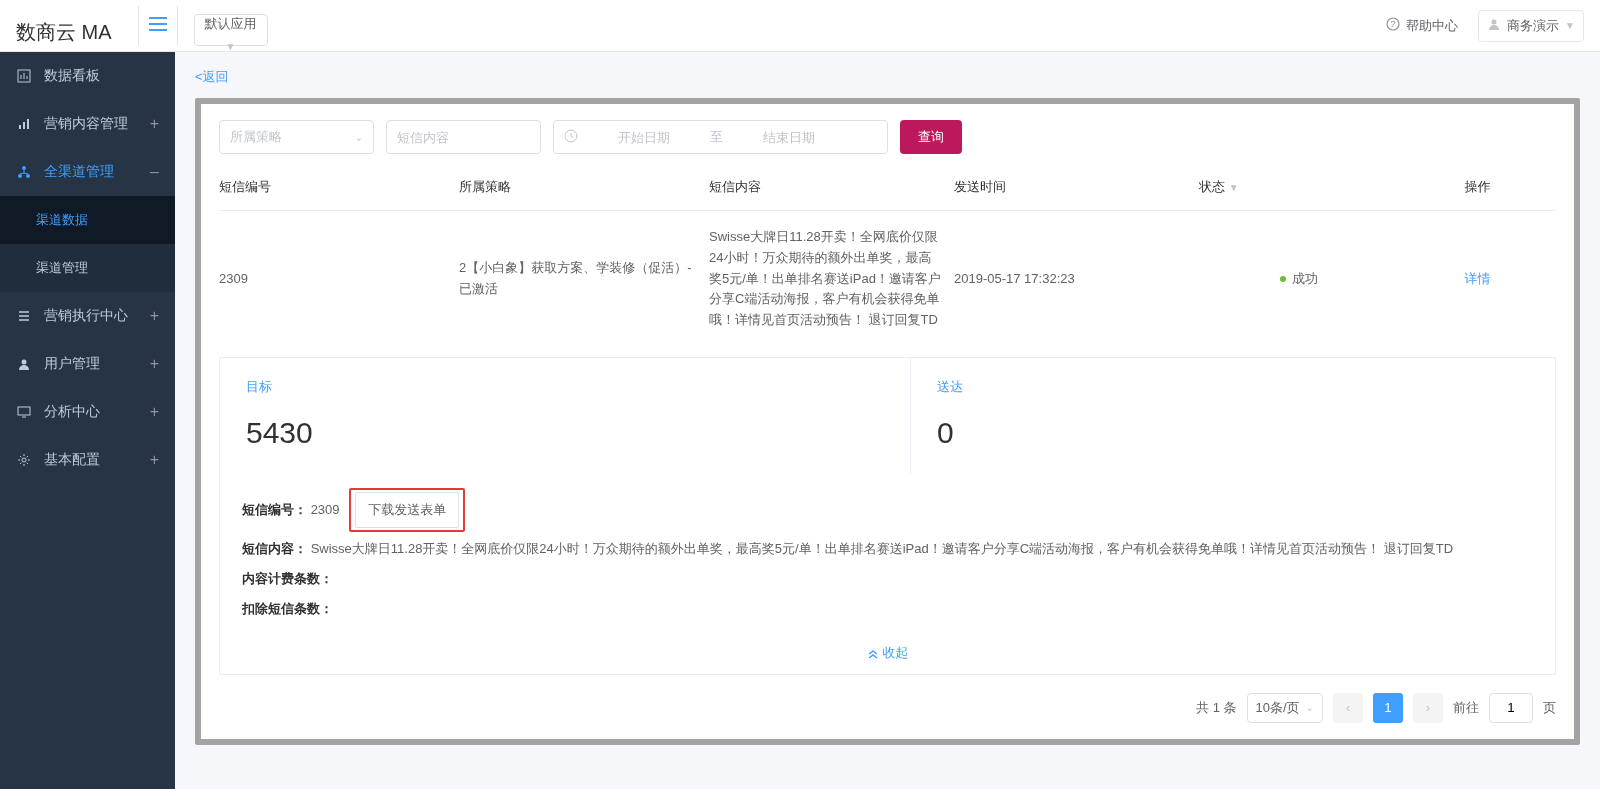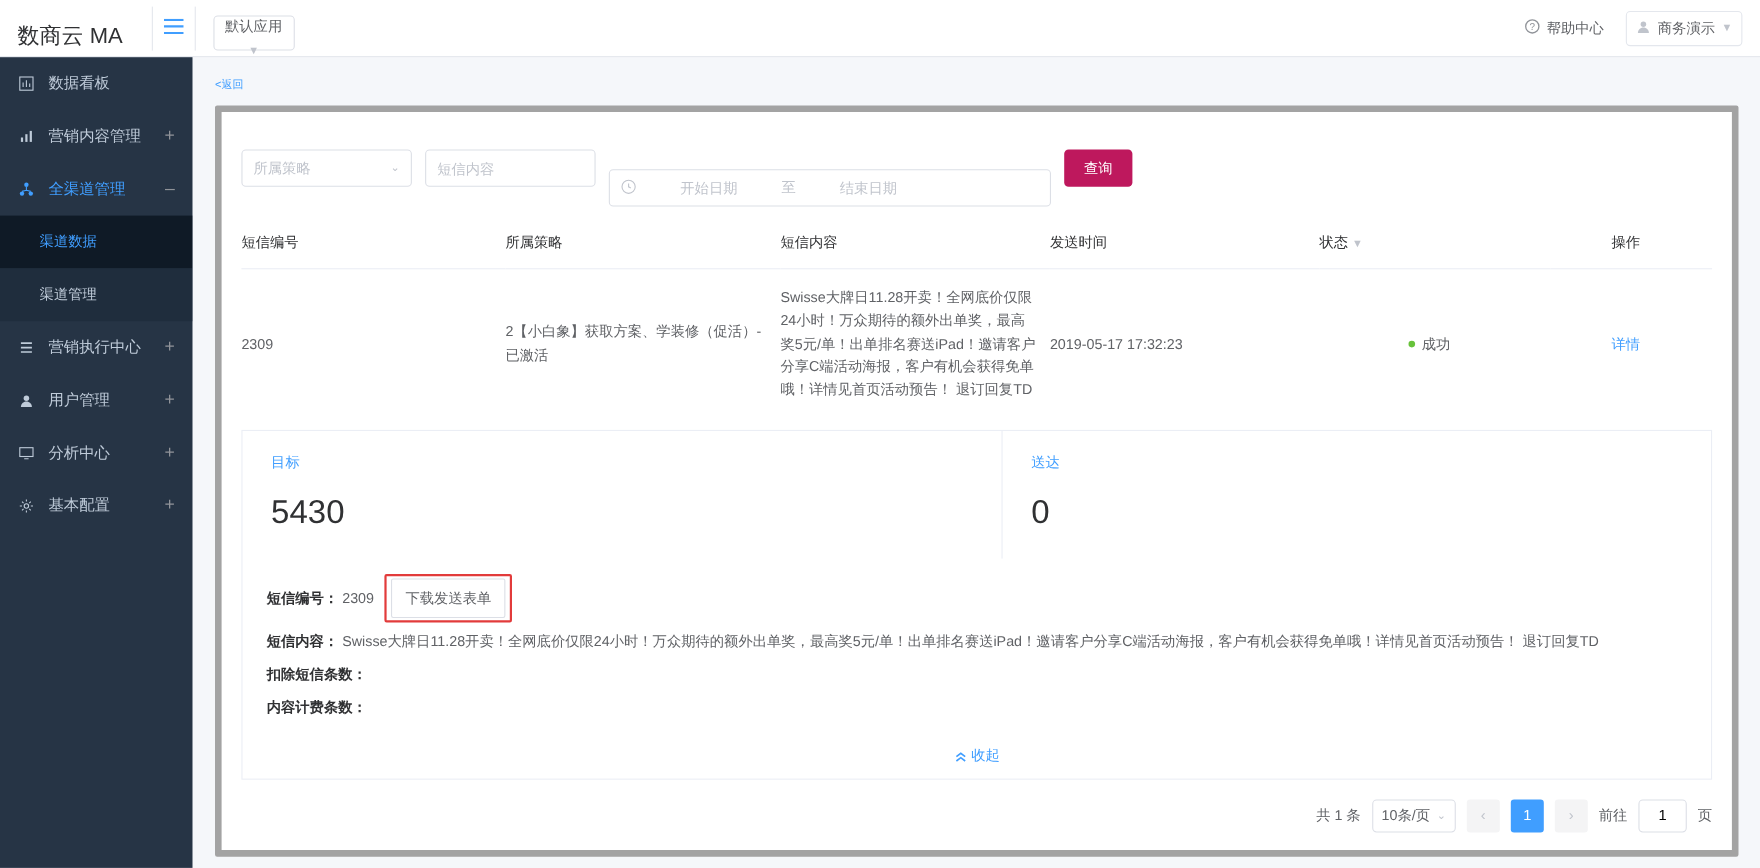--- a/index.html
+++ b/index.html
@@ -16,29 +16,29 @@
 .sidebar { width: 175px; background:#263445; color:#bfcbd9; height:100%; overflow-y:auto; }
 .side-item, .side-sub { display:flex; align-items:center; height:48px; padding:0 16px; cursor:pointer; font-size:14px; gap:12px; }
 .side-item { justify-content:space-between; }
 .side-item-left { display:flex; align-items:center; gap:12px; }
 .side-sub { padding-left:36px; font-size:13px; background:#1f2d3d; }
 .side-item.active, .side-sub.active { color:#409EFF; }
 .side-sub.active { background:#0f1a26; }
 .side-icon { width:16px; height:16px; display:inline-flex; align-items:center; justify-content:center; }
 .expand-mark { font-size:16px; color:#909399; }
 .main { flex:1; padding: 16px 20px; overflow:auto; }
-.back-link { color:#409EFF; cursor:pointer; font-size:10px; margin-bottom:12px; display:inline-block; }
+.back-link { color:#409EFF; cursor:pointer; font-size:13px; margin-bottom:12px; display:inline-block; }
 .panel { background:#fff; padding: 16px 18px; border:6px solid #a3a3a3; border-radius:2px; }
 .filters { display:flex; gap:12px; align-items:center; margin-bottom:12px; }
 .sel, .inp { height:34px; border:1px solid #dcdfe6; border-radius:4px; padding:0 10px; background:#fff; color:#606266; display:flex; align-items:center; }
 .sel { width:155px; justify-content:space-between; cursor:pointer; color:#c0c4cc;}
 .inp { width:155px; }
 .inp input { border:none; outline:none; width:100%; font-size:13px; color:#606266; }
 .inp input::placeholder, .date-input::placeholder { color:#c0c4cc; }
-.date-range { height:34px; border:1px solid #dcdfe6; border-radius:4px; background:#fff; display:flex; align-items:center; padding:0 10px; gap:6px; width:402px;margin-top:36px; }
+.date-range { height:34px; border:1px solid #dcdfe6; border-radius:4px; background:#fff; display:flex; align-items:center; padding:0 10px; gap:6px; width:335px; }
 .date-input { border:none; outline:none; width:120px; text-align:center; font-size:13px; color:#606266; }
 .date-sep { color:#c0c4cc; }
 .btn-primary { height:34px; padding:0 18px; background:#be185d; color:#fff; border:none; border-radius:4px; cursor:pointer; font-size:13px; }
 .tbl { width:100%; border-collapse:collapse; }
 .tbl th { text-align:left; font-weight:500; color:#303133; padding:12px 10px 14px 0; font-size:13px; }
 .tbl td { padding:16px 10px 16px 0; vertical-align:middle; color:#606266; font-size:13px; border-top:1px solid #ebeef5; }
 .th-status { text-align:center; }
 .td-op { text-align:center; }
 .op-link { color:#409EFF; cursor:pointer; }
 .status-cell { display:flex; align-items:center; justify-content:center; gap:6px; }
@@ -276,25 +276,25 @@
             <span>2309</span>
             <span class="highlight-box">
               <span class="dl-btn" style="margin-left:0;">下载发送表单</span>
             </span>
           </div>
           <div class="detail-row">
             <span class="detail-label">短信内容：</span>
             <span>Swisse大牌日11.28开卖！全网底价仅限24小时！万众期待的额外出单奖，最高奖5元/单！出单排名赛送iPad！邀请客户分享C端活动海报，客户有机会获得免单哦！详情见首页活动预告！ 退订回复TD</span>
           </div>
           <div class="detail-row">
+            <span class="detail-label">内容计费条数：</span>
+            <span></span>
+          </div>
+          <div class="detail-row">
             <span class="detail-label">扣除短信条数：</span>
-            <span></span>
-          </div>
-          <div class="detail-row">
-            <span class="detail-label">内容计费条数：</span>
             <span></span>
           </div>
         </div>
         <div class="collapse-bar">
           <span>
             <svg width="12" height="12" viewBox="0 0 12 12">
                 <path d="M2 7l4-3 4 3M2 11l4-3 4 3" fill="none" stroke="#409EFF" stroke-width="1.5"></path>
               </svg>
           </span>
           <span>收起</span>

